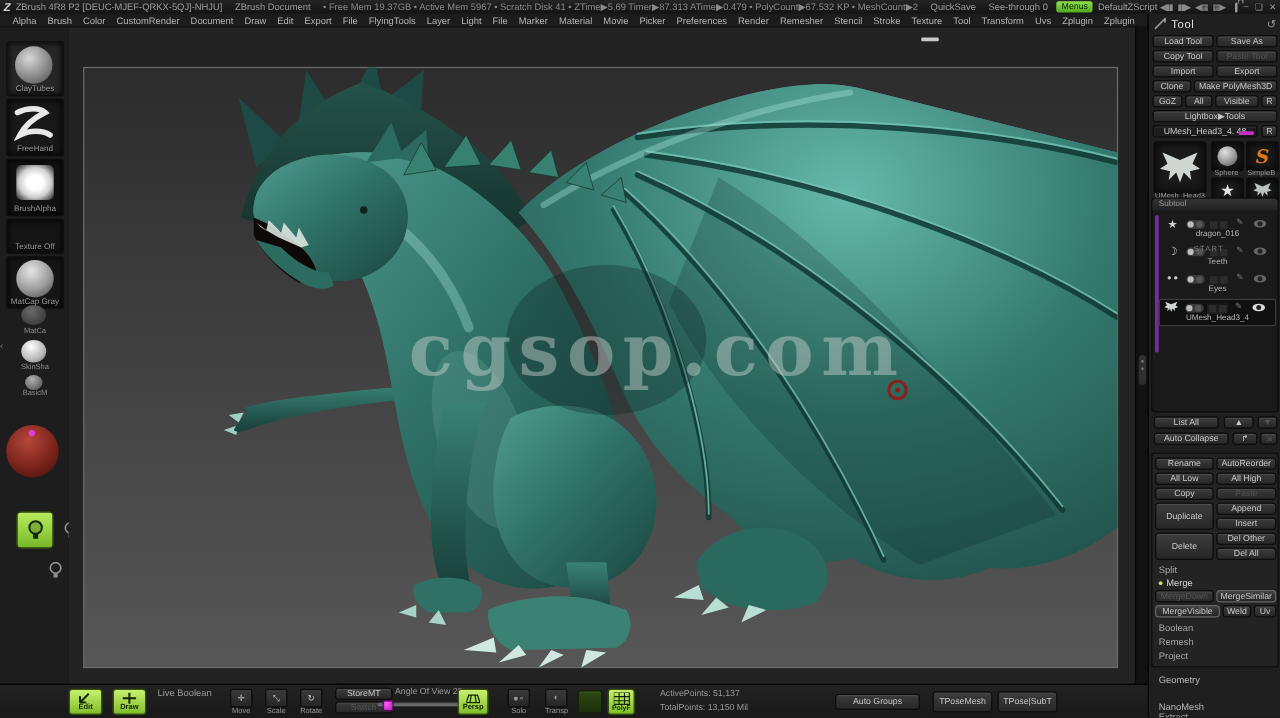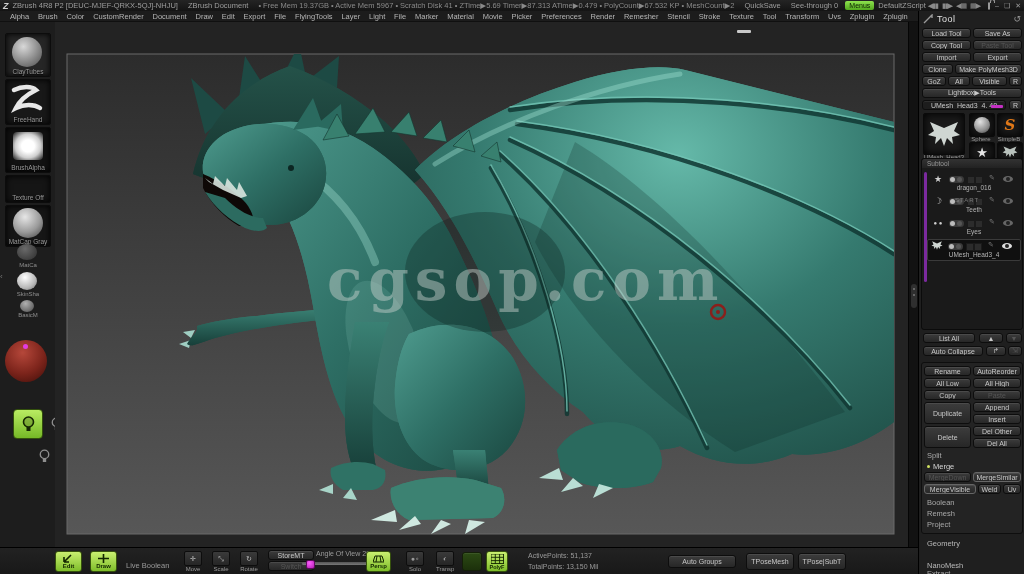--- a/index.html
+++ b/index.html
@@ -492,21 +492,21 @@
         <path d="M1,8 L8,1 M1,8 L1,3 M1,8 L6,8" stroke="#122500" stroke-width="1.6" fill="none"></path>
       </svg>
     <span>Edit</span>
   </div>
   <div class="gbtn" style="left:90px;top:3px;width:27px;height:21px">
     <svg width="11" height="9">
         <path d="M5.5,0 V9 M0,4.5 H11" stroke="#122500" stroke-width="1.6"></path>
       </svg>
     <span>Draw</span>
   </div>
-  <div class="stattext" style="left:126px;top:13px;font-size:7.5px">Live Boolean</div>
+  <div class="stattext" style="left:126px;top:2px;font-size:7.5px">Live Boolean</div>
 
   <div class="dbtn" style="left:184px;top:3px">
     <div class="box">✛</div>
       <span>Move</span>
   </div>
   <div class="dbtn" style="left:212px;top:3px">
     <div class="box">⤡</div>
       <span>Scale</span>
   </div>
   <div class="dbtn" style="left:240px;top:3px">

